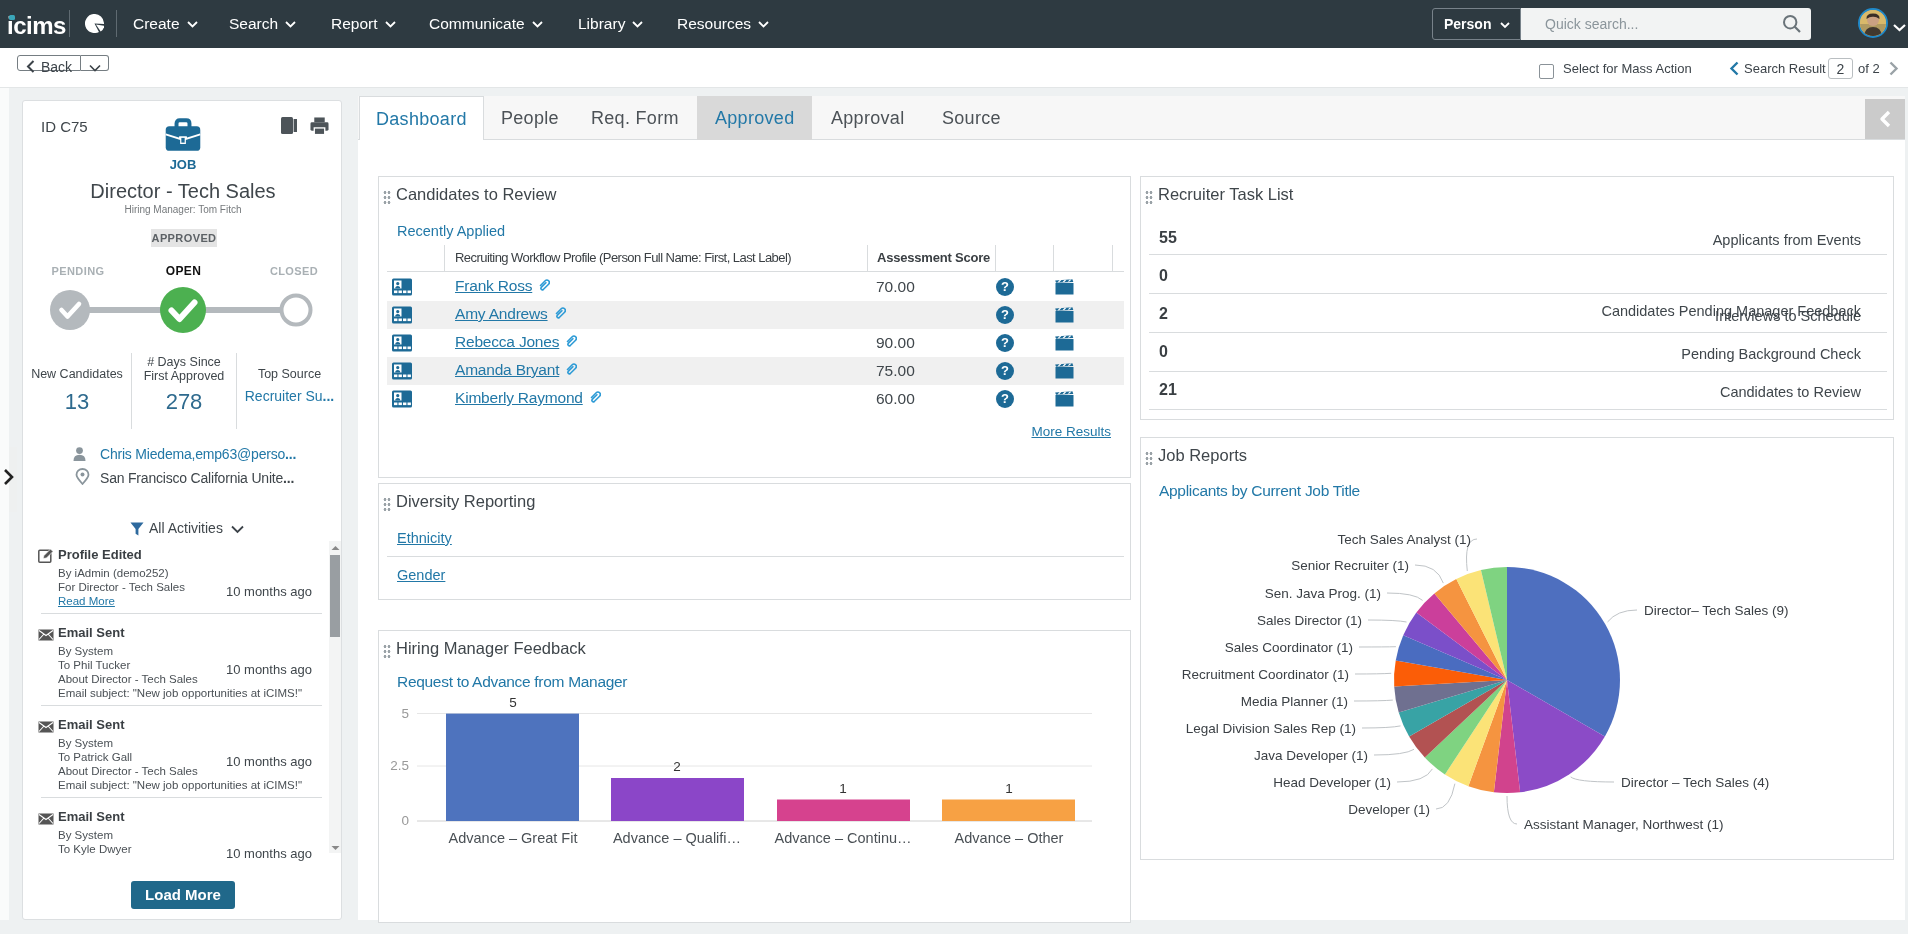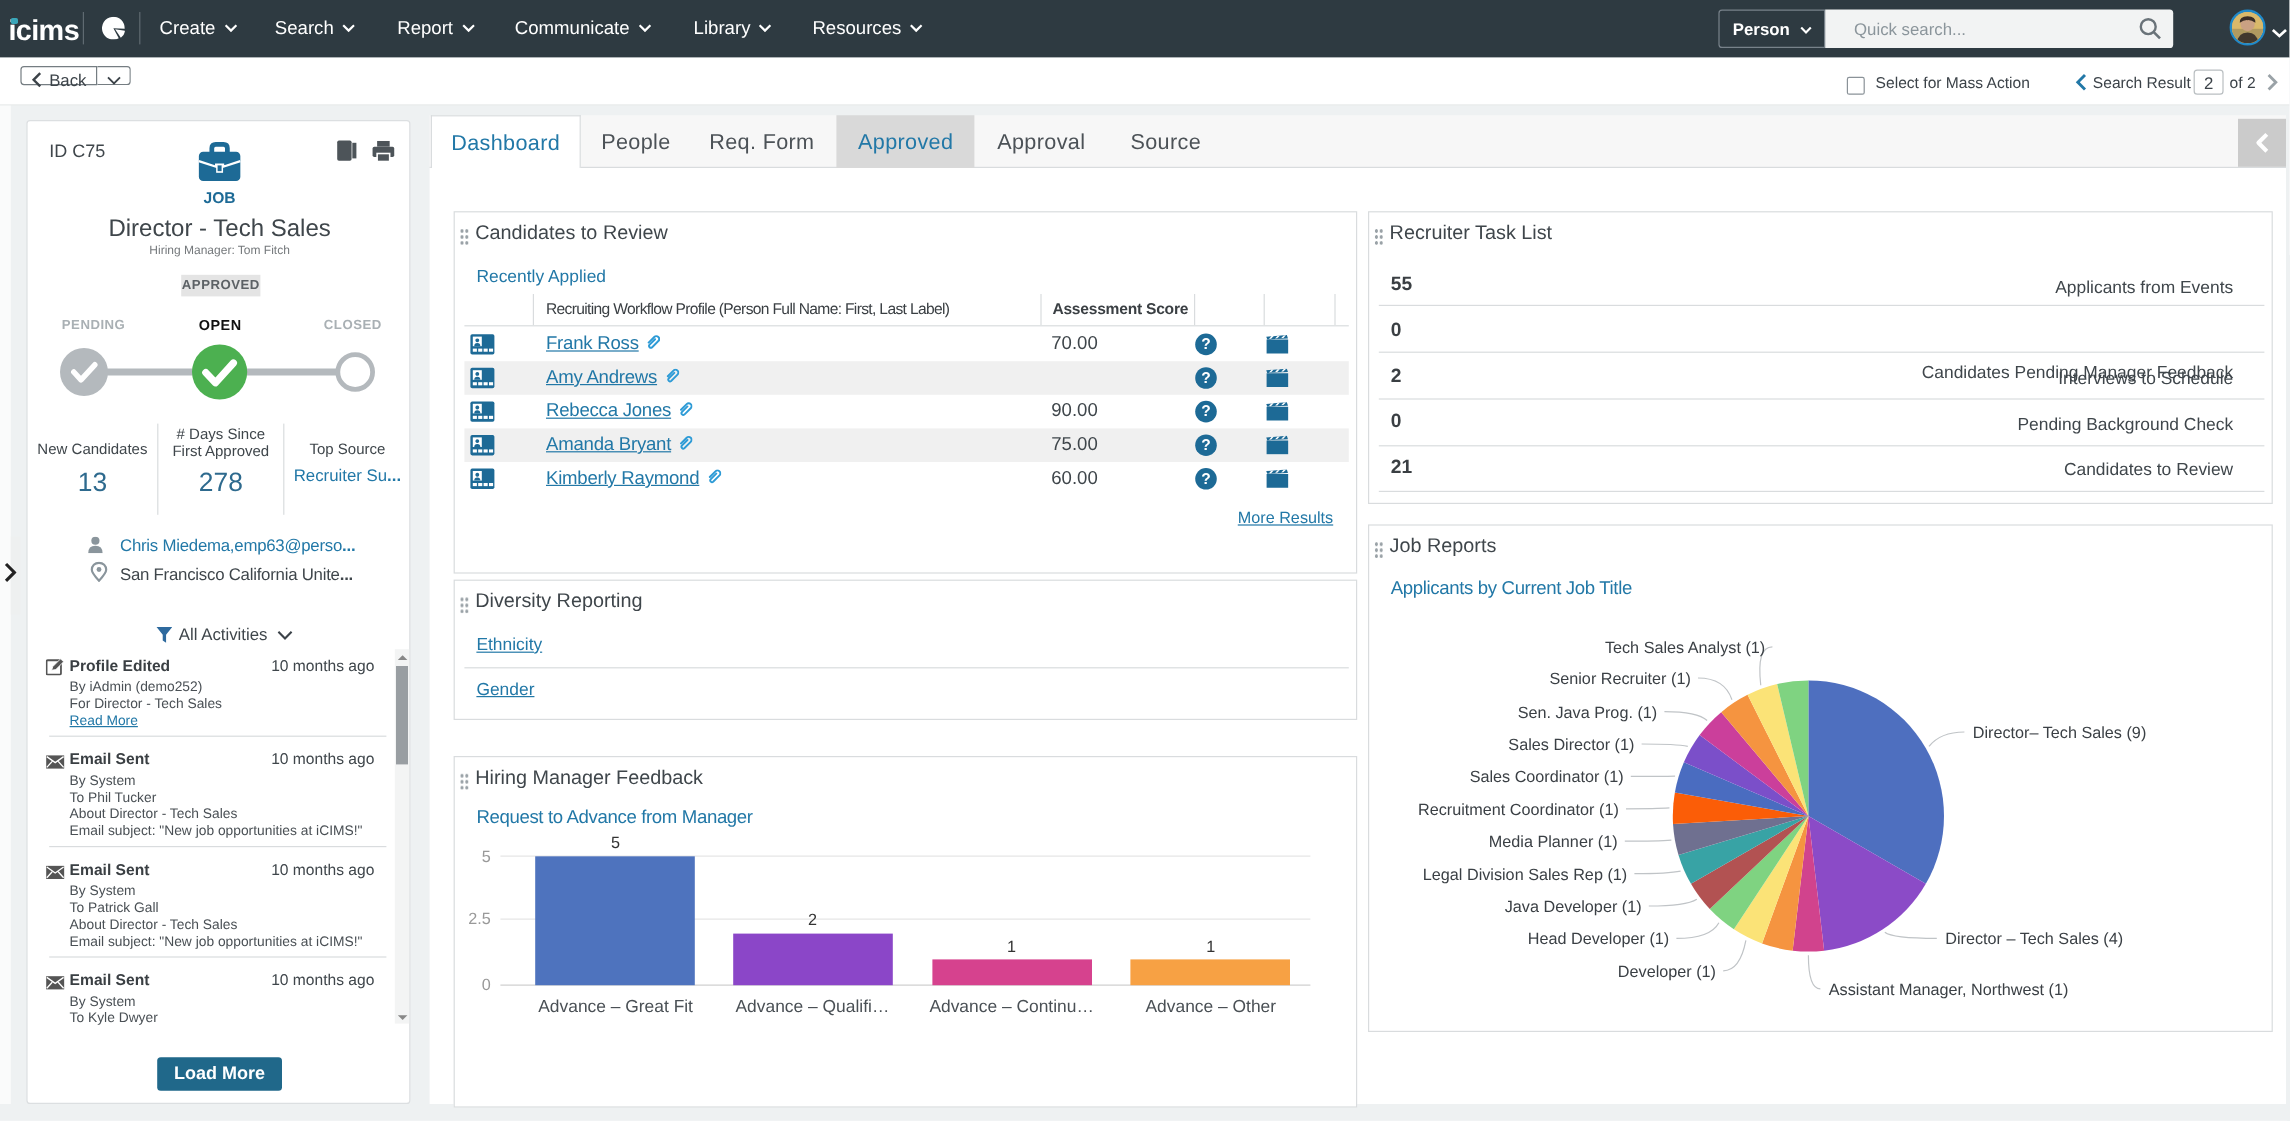--- a/index.html
+++ b/index.html
@@ -54,21 +54,21 @@
 .row .sc { position:absolute; left:489px; top:5px; font-size:15.5px; color:#3f464b; }
 .row svg.cardico { position:absolute; left:4px; top:3px; }
 .row .q { position:absolute; left:609px; top:5px; width:18px; height:18px; border-radius:50%; background:#1d6a96; color:#fff; font-size:13px; font-weight:bold; text-align:center; line-height:18px; }
 .row svg.film { position:absolute; left:668px; top:6px; }
 
 .rtln { position:absolute; left:18px; font-size:16px; font-weight:bold; color:#3a3f43; }
 .rtll { position:absolute; right:32px; font-size:14.5px; color:#3f464b; }
 .rtls { position:absolute; left:8px; width:738px; height:1px; background:#d9dcde; }
 
 .ft { position:absolute; left:20px; font-size:13px; font-weight:bold; color:#3a3f43; }
-.fd { position:absolute; right:14px; font-size:13px; color:#3f464b; }
+.fd { position:absolute; right:14px; font-size:13px; color:#3f464b;margin-top:37px; }
 .fb { position:absolute; left:20px; font-size:11.5px; color:#4a5055; white-space:nowrap; }
 .fb a { font-size:11.5px; }
 .fsep { position:absolute; left:3px; width:281px; height:1px; background:#d9dcde; }
 </style>
 </head>
 <body>
 
 <div id="nav">
   <div class="logo">icims</div>
     <div class="abs" style="left:9px;top:15px;width:5.5px;height:5px;background:#3aa6b9;border-radius:1.5px;"></div>

